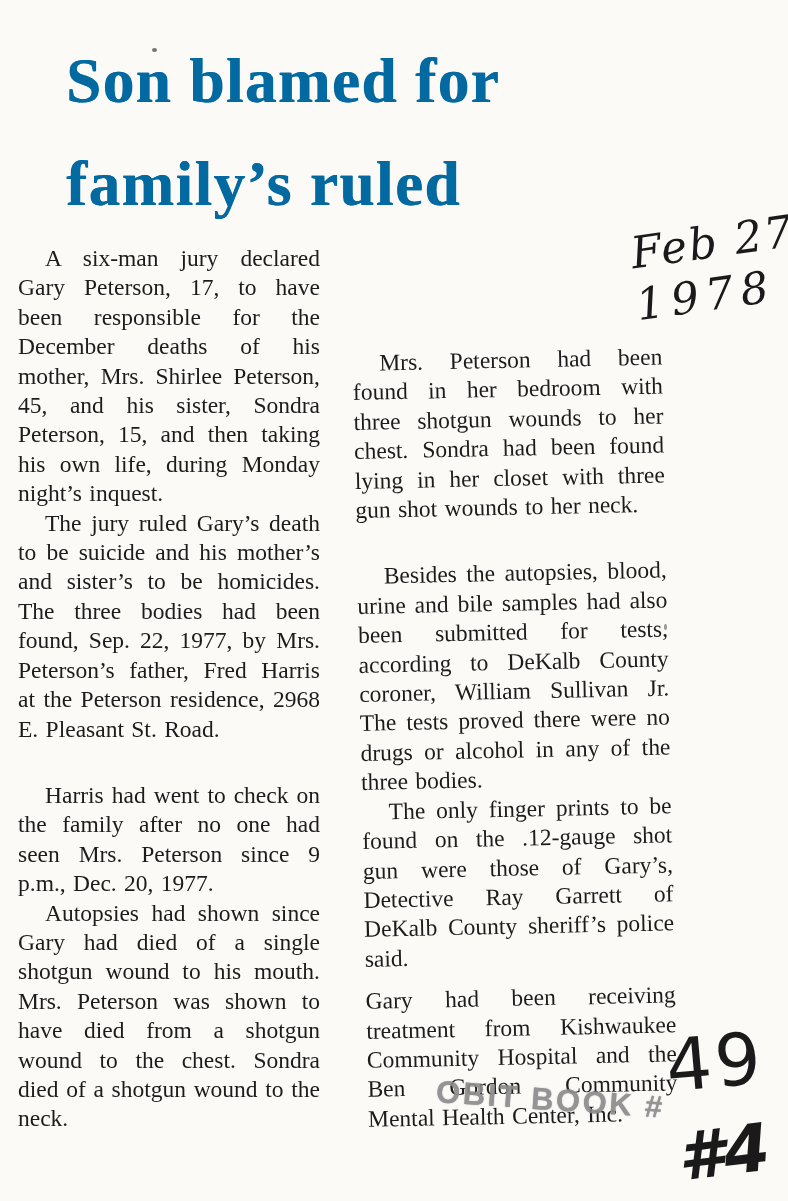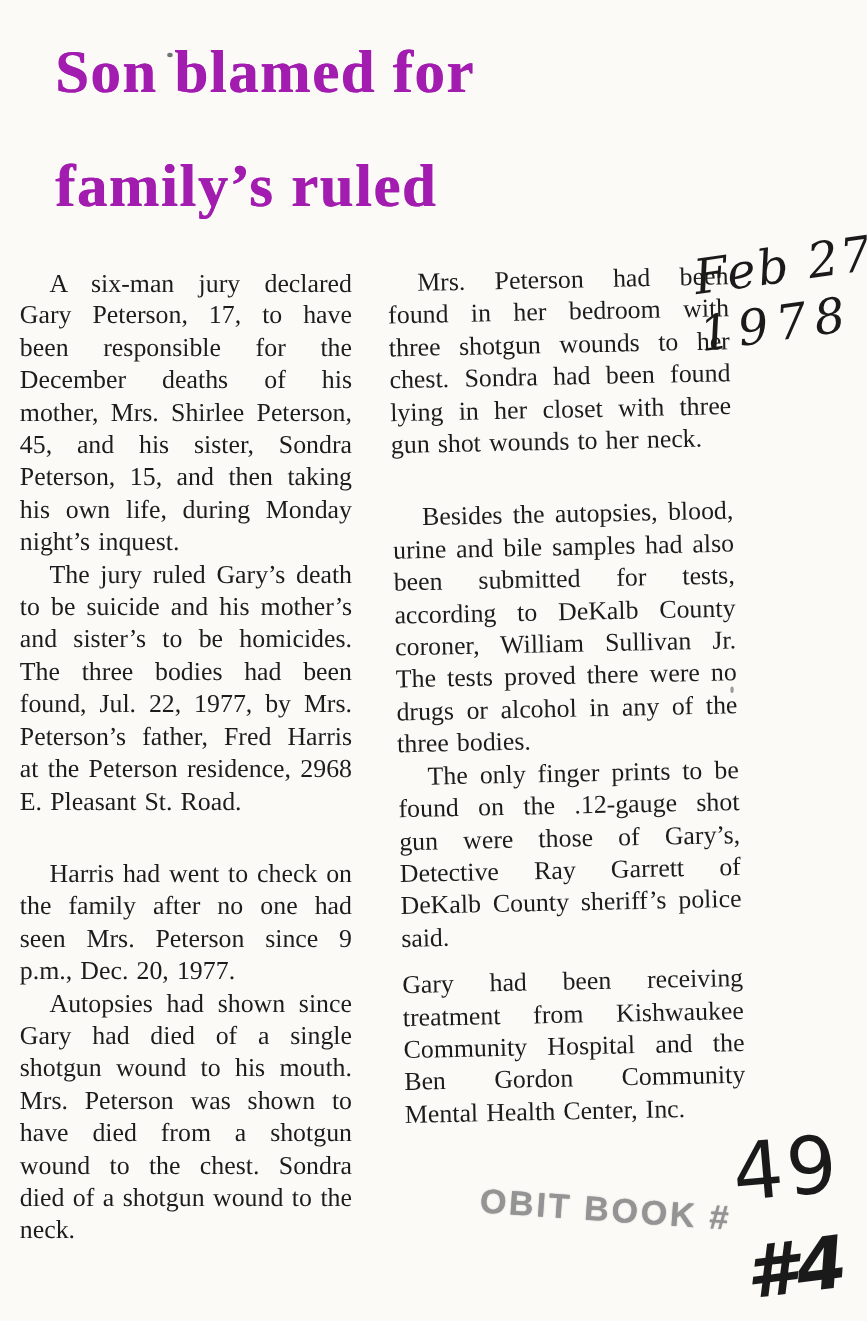--- a/index.html
+++ b/index.html
@@ -19,39 +19,40 @@
     color: var(--ink);
     overflow: hidden;
     font-family: "Liberation Serif", serif;
   }
 
   
   .headline {
     position: absolute;
     left: 50px;
     top: 14px;
-    margin: 0;
-    font-size: 55px;
+    margin: 16px;
+    font-size: 63px;
     line-height: 103px;
     font-weight: 700;
     letter-spacing: 1.5px;
-    color: #a21caf;
+    color: #0369a1;
     text-shadow: 0.6px 0 0 currentColor;
     white-space: nowrap;
   }
   .headline span { display: block; }
 
   
   .columns {
     position: absolute;
     top: 244px;
     left: 18px;
     width: 650px;
     display: flex;
     gap: 32px;
+    align-items: flex-end;
   }
   .col {
     font-size: 23.5px;
     line-height: 29.4px;
     text-align: justify;
     word-spacing: 1.5px;
     color: var(--ink);
   }
   .col-left  { width: 302px; }
   .col-right {
@@ -141,21 +142,21 @@
 <div class="page">
 
   <h1 class="headline">
     <span>Son blamed for</span>
     <span>family’s ruled</span>
   </h1>
 
   <div class="columns">
     <div class="col col-left">
       <p>A six-man jury declared Gary Peterson, 17, to have been responsible for the December deaths of his mother, Mrs. Shirlee Peterson, 45, and his sister, Sondra Peterson, 15, and then taking his own life, during Monday night’s inquest.</p>
-      <p>The jury ruled Gary’s death to be suicide and his mother’s and sister’s to be homicides. The three bodies had been found, Jul. 22, 1977, by Mrs. Peterson’s father, Fred Harris at the Peterson residence, 2968 E. Pleasant St. Road.</p>
+      <p>The jury ruled Gary’s death to be suicide and his mother’s and sister’s to be homicides. The three bodies had been found, Sep. 22, 1977, by Mrs. Peterson’s father, Fred Harris at the Peterson residence, 2968 E. Pleasant St. Road.</p>
       <p class="gap-before">Harris had went to check on the family after no one had seen Mrs. Peterson since 9 p.m., Dec. 20, 1977.</p>
       <p>Autopsies had shown since Gary had died of a single shotgun wound to his mouth. Mrs. Peterson was shown to have died from a shotgun wound to the chest. Sondra died of a shotgun wound to the neck.</p>
     </div>
     <div class="col col-right">
       <p>Mrs. Peterson had been found in her bedroom with three shotgun wounds to her chest. Sondra had been found lying in her closet with three gun shot wounds to her neck.</p>
       <p class="gap-before">Besides the autopsies, blood, urine and bile samples had also been submitted for tests, according to DeKalb County coroner, William Sullivan Jr. The tests proved there were no drugs or alcohol in any of the three bodies.</p>
       <p>The only finger prints to be found on the .12-gauge shot gun were those of Gary’s, Detective Ray Garrett of DeKalb County sheriff’s police said.</p>
       <p class="small-gap-before no-indent">Gary had been receiving treatment from Kishwaukee Community Hospital and the Ben Gordon Community Mental Health Center, Inc.</p>
     </div>
   </div>

